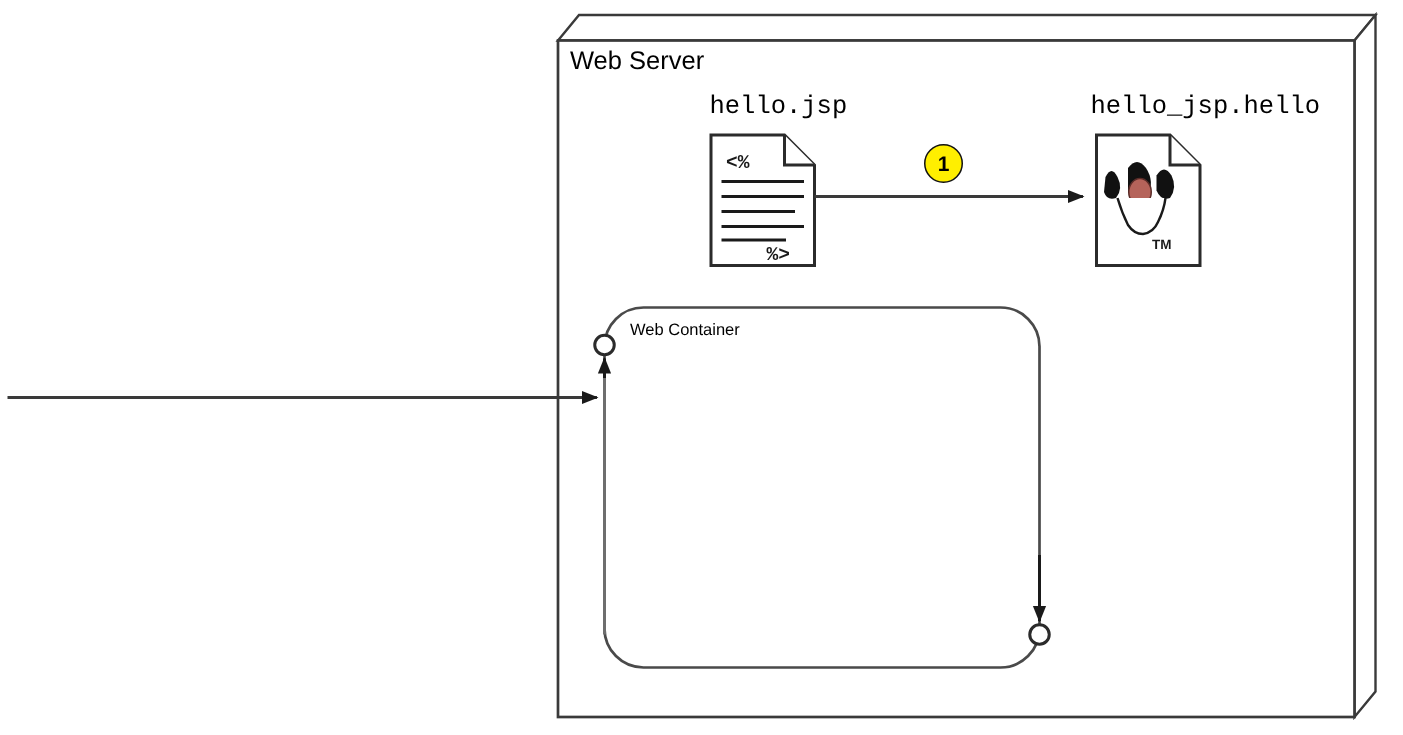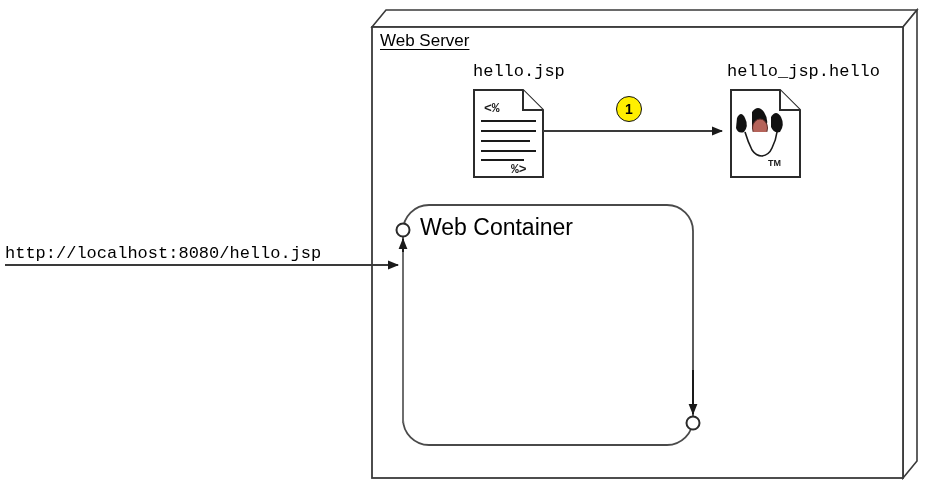--- a/index.html
+++ b/index.html
@@ -33,27 +33,26 @@
     letter-spacing: 0px;
   }
   .lbl-sans {
     font-family: "Liberation Sans", sans-serif;
     font-size: 17px;
   }
   #web-server-title {
     left: 380px;
     top: 31px;
     font-size: 17px;
-    text-decoration: underline;
     text-underline-offset: 3px;
   }
   #web-container-title {
     left: 420px;
     top: 214px;
-    font-size: 23px;
+    font-size: 11px;
     text-align: right;
   }
   #label-hello-jsp {
     left: 473px;
     top: 62px;
   }
   #label-hello-jsp-java {
     left: 727px;
     top: 62px;
   }
@@ -155,17 +154,16 @@
   </svg>
 
   <div class="lbl lbl-sans" id="web-server-title">Web Server</div>
 
   <div class="lbl lbl-sans" id="web-container-title">Web Container</div>
 
   <div class="lbl lbl-mono" id="label-hello-jsp">hello.jsp</div>
 
   <div class="lbl lbl-mono" id="label-hello-jsp-java">hello_jsp.hello</div>
 
-  <div class="lbl lbl-mono" id="label-url">http://localhost:8080/hello.jsp</div>
 
   <div id="step-badge-1">1</div>
 
 </div>
 
 </body></html>

